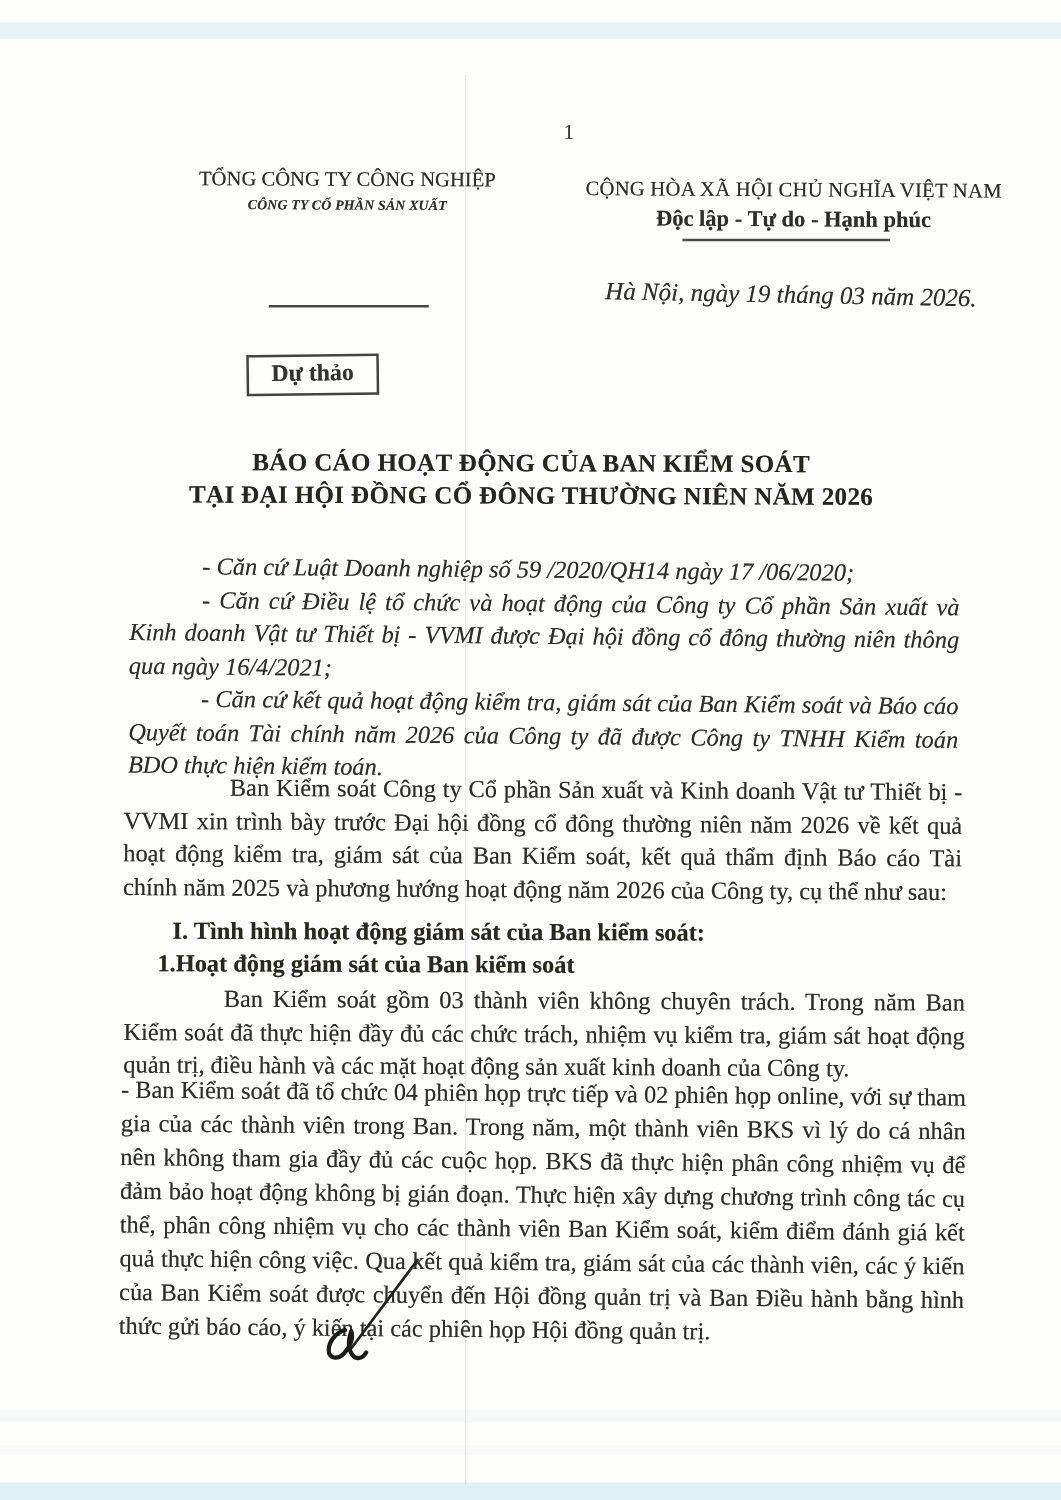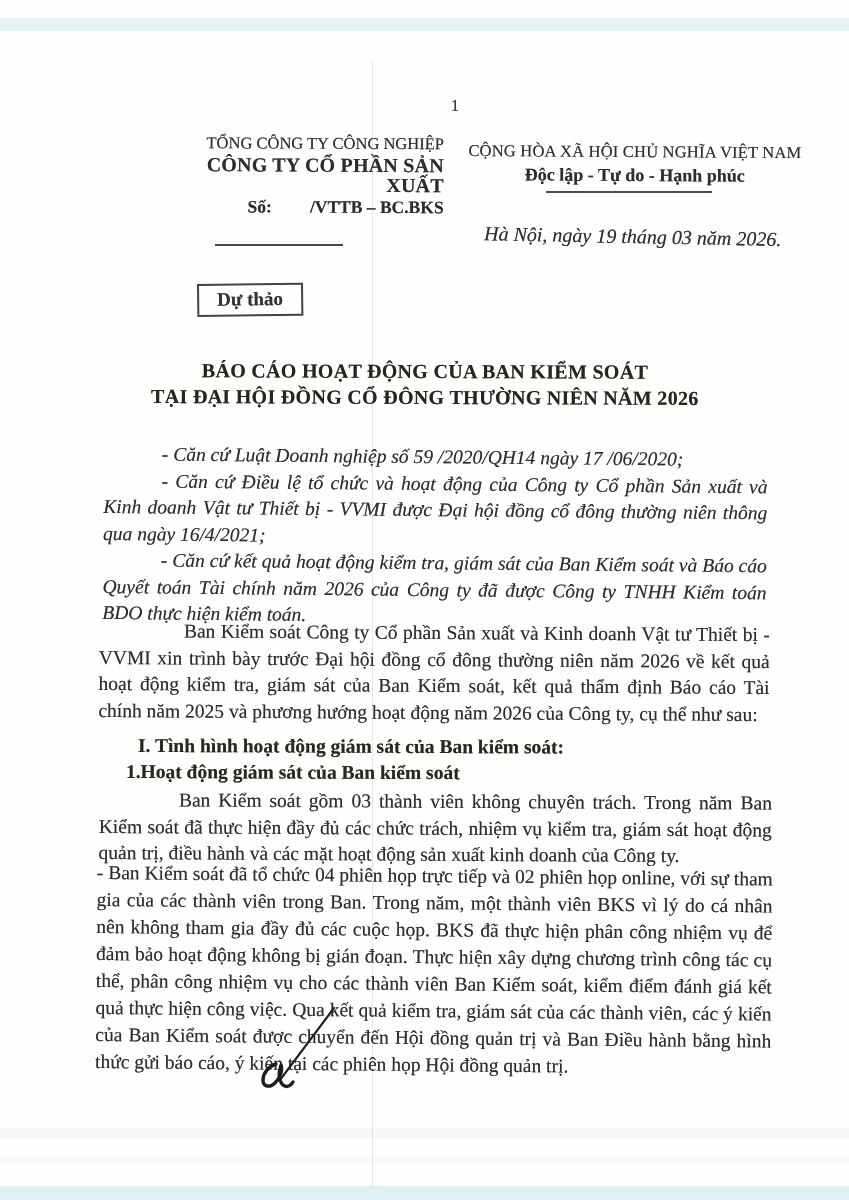--- a/index.html
+++ b/index.html
@@ -19,22 +19,22 @@
   .smudge2{top:1156px;height:8px;background:rgba(175,188,192,0.08);}
   .fold-line{
     position:absolute;left:372px;top:60px;width:1px;height:1128px;
     background:rgba(100,112,116,0.16);pointer-events:none;
   }
   .txt{ text-shadow:0 0 0.5px rgba(40,38,35,0.55); }
 
   .page-number{position:absolute;left:440px;top:96px;width:30px;text-align:center;font-size:17px;color:#3a3a3a;}
 
   
-  .hdr-left{position:absolute;left:152px;top:133px;width:292px;text-align:right;font-size:16.5px;line-height:20.5px;transform:rotate(0.25deg);transform-origin:0 0;}
-  .hdr-left .bold{font-weight:bold;font-size:20px;letter-spacing:0.2px;}
+  .hdr-left{position:absolute;left:132px;top:133px;width:292px;text-align:center;font-size:16.5px;line-height:20.5px;transform:rotate(0.25deg);transform-origin:0 0;}
+  .hdr-left .bold{font-weight:bold;font-size:11px;letter-spacing:0.2px;font-style:italic;}
   .doc-number{font-weight:bold;font-size:17.5px;margin-top:1px;}
   .doc-number .num-val{margin-left:38px;}
   .hdr-left-rule{position:absolute;left:215px;top:244px;width:128px;height:2px;background:#474745;}
 
   .hdr-right{position:absolute;left:462px;top:140px;width:346px;text-align:center;line-height:21px;transform:rotate(0.35deg);transform-origin:0 0;}
   .hdr-right .motto-line1{font-size:16.5px;letter-spacing:0.2px;}
   .hdr-right .motto-line2{font-weight:bold;font-size:18px;margin-top:3px;}
   .hdr-right-rule{position:absolute;left:546px;top:191px;width:166px;height:1.8px;background:#4a4a48;}
   .date-line{position:absolute;left:468px;top:222px;width:330px;text-align:center;font-style:italic;font-size:20px;transform:rotate(1.1deg);transform-origin:0 0;}
 
@@ -79,23 +79,20 @@
   <div class="scan-band band-bottom"></div>
   <div class="scan-band smudge1"></div>
   <div class="scan-band smudge2"></div>
   <div class="fold-line"></div>
 
   <div class="page-number txt">1</div>
 
   <div class="hdr-left txt">
     <div>TỔNG CÔNG TY CÔNG NGHIỆP</div>
     <div class="bold">CÔNG TY CỔ PHẦN SẢN XUẤT</div>
-    <div class="doc-number">
-      <span>Số:</span><span class="num-val">/VTTB – BC.BKS</span>
-    </div>
   </div>
   <div class="hdr-left-rule"></div>
 
   <div class="hdr-right txt">
     <div class="motto-line1">CỘNG HÒA XÃ HỘI CHỦ NGHĨA VIỆT NAM</div>
     <div class="motto-line2">Độc lập - Tự do - Hạnh phúc</div>
   </div>
   <div class="hdr-right-rule"></div>
   <div class="date-line txt">Hà Nội, ngày 19 tháng 03 năm 2026.</div>
 

